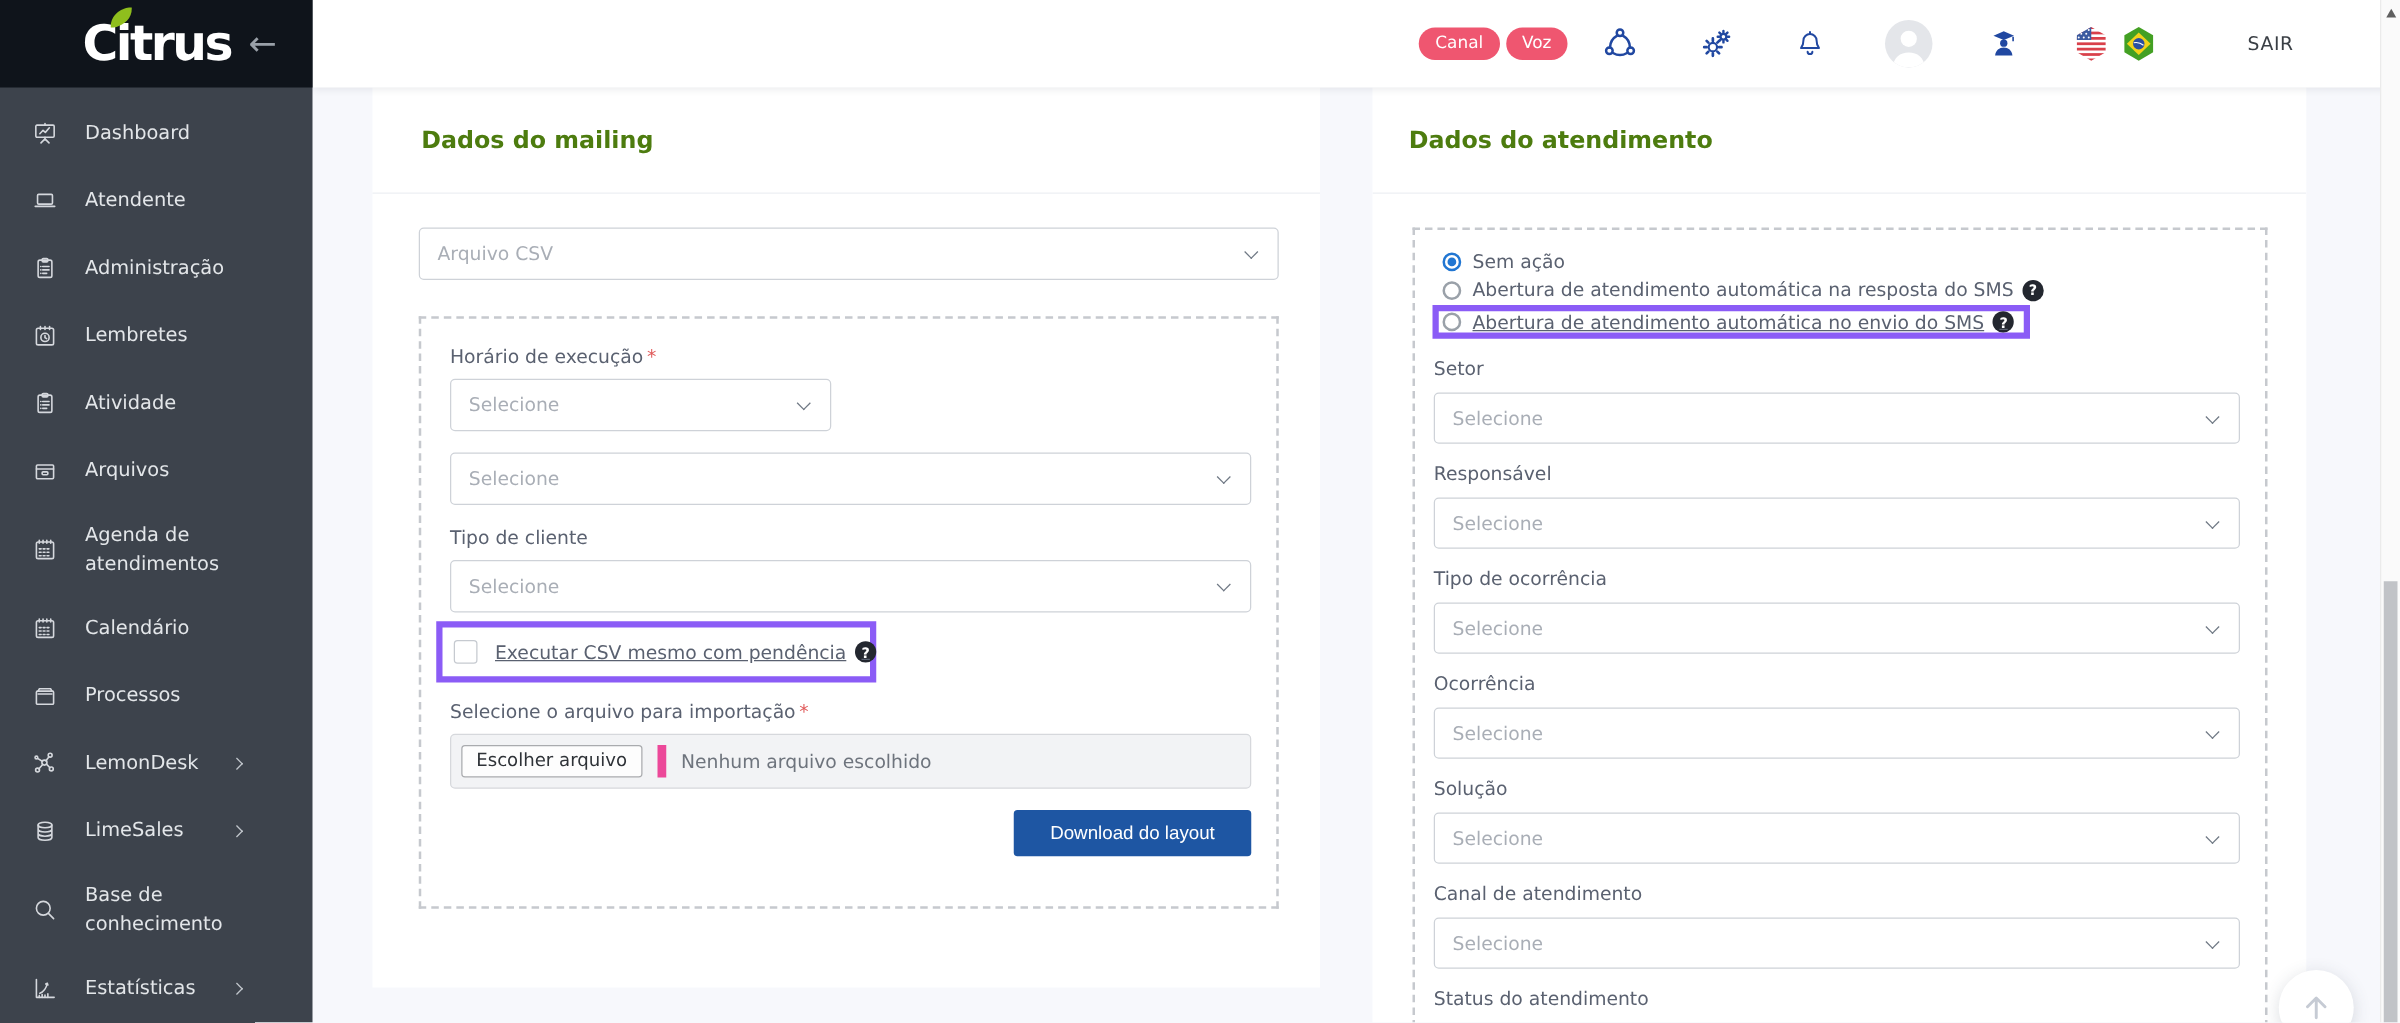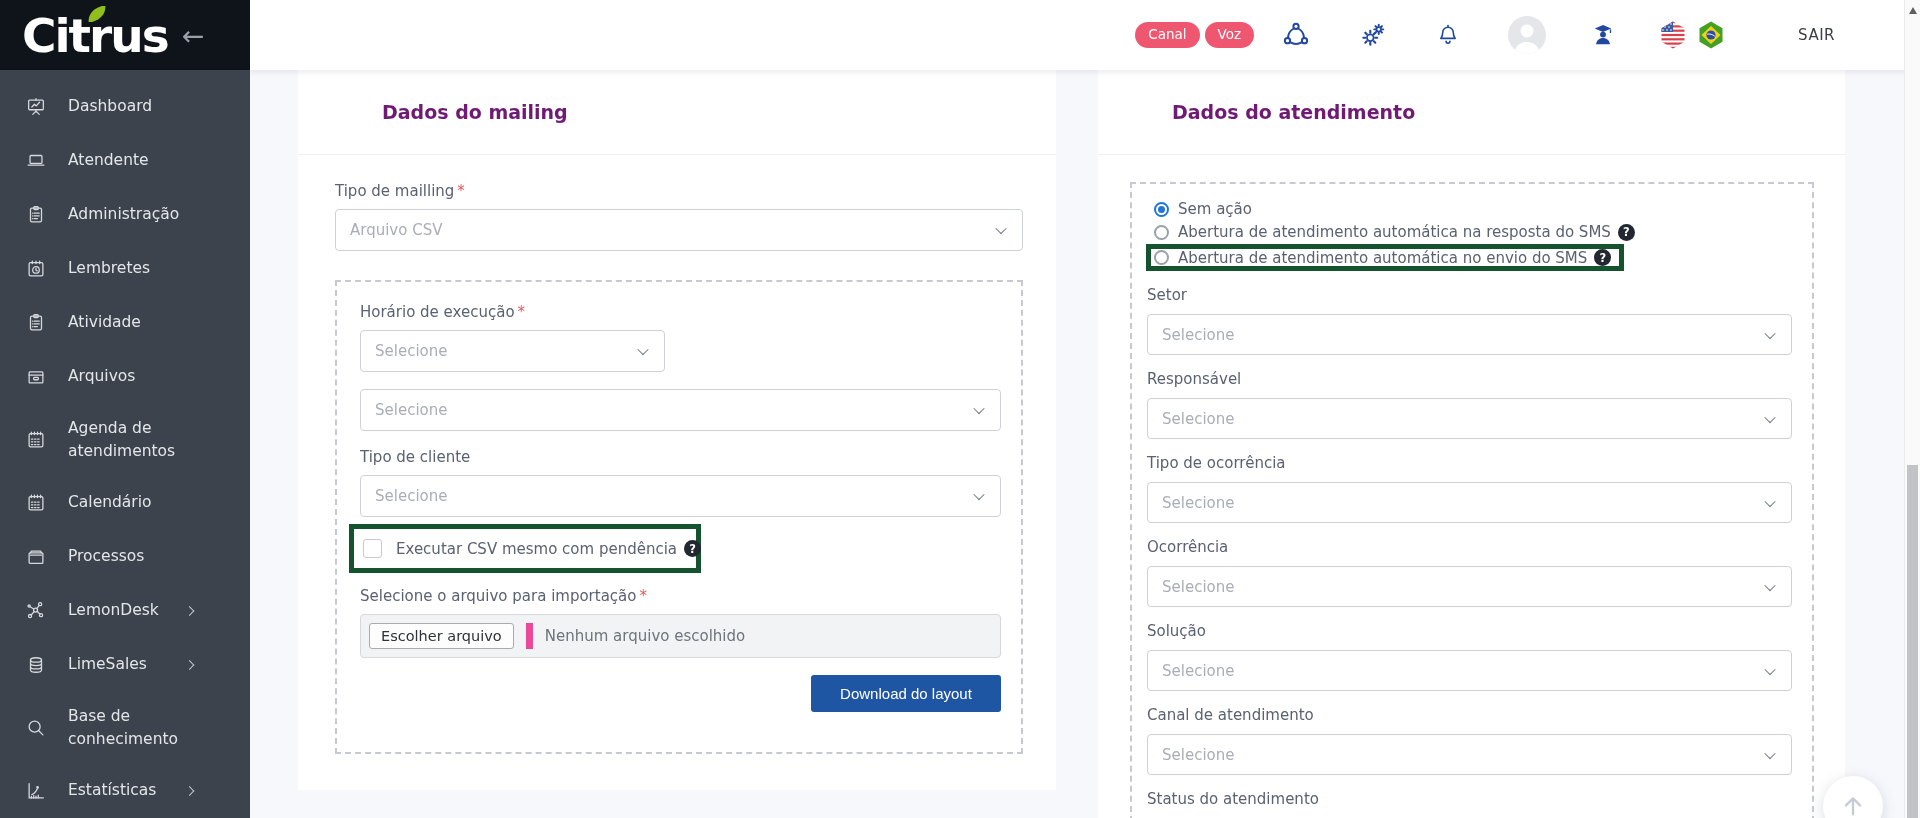--- a/index.html
+++ b/index.html
@@ -8,21 +8,21 @@
     position: relative;
     overflow: hidden;
     background: #f7f8fc;
     font-family: "DejaVu Sans", "Liberation Sans", sans-serif;
     color: #5a6170;
   }
 
   
   .sidebar { position:absolute; left:0; top:0; width:250px; height:818px; background:#3d434c; z-index:6; }
   .sidebar-header { height:70px; background:#0f141b; display:flex; align-items:center; padding-left:22px; position:relative; }
-  .logo-text { color:#fff; font-size:47px; font-weight:bold; letter-spacing:-2px; line-height:1; }
+  .logo-text { color:#fff; font-size:39px; font-weight:bold; letter-spacing:-2px; line-height:1;margin-left:44px; }
   .logo-leaf { position:absolute; left:86px; top:6px; }
   .logo-collapse { color:#99a0a8; font-size:27px; margin-left:14px; line-height:1; }
   .nav { padding-top:10px; }
   .nav-item { display:flex; align-items:center; min-height:54px; padding:0 14px 0 25px; color:#e3e6e9; font-size:15.5px; cursor:pointer; position:relative; }
   .nav-item.two-line { min-height:72px; }
   .nav-item .icon { width:24px; margin-right:19px; flex:none; display:flex; align-items:center; }
   .nav-label { line-height:1.5; max-width:130px; }
   .nav-chevron { position:absolute; left:186px; top:50%; width:7px; height:7px; border-top:1.6px solid #c2c7cd; border-right:1.6px solid #c2c7cd; transform:translateY(-50%) rotate(45deg); }
 
   
@@ -43,37 +43,37 @@
   .avatar { width:38px; height:38px; border-radius:50%; background:#e4e6ea; overflow:hidden; }
   .sair { font-size:15px; color:#3a3f45; letter-spacing:.5px; cursor:pointer; }
 
   
   .card { position:absolute; top:70px; background:#fff; }
   .card-left  { left:298px; width:758px; height:720px; }
   .card-right { left:1098px; width:747px; height:748px; overflow:hidden; }
   .card-header { height:85px; border-bottom:1px solid #edeff3; display:flex; align-items:center; }
   .card-left  .card-header { padding-left:39px; }
   .card-right .card-header { padding-left:29px; }
-  .card-title { font-size:19px; font-weight:700; color:#701a75;margin-left:45px; }
+  .card-title { font-size:19px; font-weight:700; color:#4d7c0f; }
   .card-left  .card-body { padding:27px 33px 0 37px; }
   .card-right .card-body { padding:27px 31px 0 32px; }
 
   .form-label { font-size:15px; color:#5a6170; margin-bottom:9px; }
   .req { color:#e05a5a; margin-left:3px; }
   .select { height:42px; border:1px solid #ced2d8; border-radius:4px; background:#fff;
             display:flex; align-items:center; justify-content:space-between; padding:0 17px 0 14px; cursor:pointer; }
   .select .ph { color:#a9aeb6; font-size:15px; }
   .chev { width:8px; height:8px; border-right:1.7px solid #6f7884; border-bottom:1.7px solid #6f7884; transform:rotate(45deg) translate(-1px,-1px); flex:none; }
 
   .dashed { border:2px dashed #c6c9ce; }
   .card-left .dashed { margin-top:29px; padding:21px 20px 40px 23px; }
   .fgroup { margin-bottom:17px; }
   .w-narrow { width:305px; }
 
-  .hl { border:5px solid #14532d; }
+  .hl { border:5px solid #8b5cf6;text-decoration:underline; }
   .cb-box { display:flex; align-items:center; margin:7px 0 14px -11px; width:352px; height:49px; padding:0 10px 0 9px; }
   .checkbox { width:19px; height:19px; border:1.5px solid #c6cad0; border-radius:3px; background:#fff; flex:none; cursor:pointer; }
   .cb-label { font-size:15px; color:#5a6170; margin-left:14px; white-space:nowrap; }
   .help { width:17px; height:17px; background:#23272f; color:#fff; border-radius:50%; font-size:11.5px; font-weight:700;
           display:inline-flex; align-items:center; justify-content:center; margin-left:7px; flex:none; }
 
   .filebox { height:44px; background:#f2f3f5; border:1px solid #d6d8dc; border-radius:4px; display:flex; align-items:center; padding-left:8px; }
   .filebtn { background:#fdfdfd; border:1px solid #a9abae; border-radius:3px; padding:4px 11px; font-size:14.5px; color:#2f3338; cursor:pointer; white-space:nowrap; }
   .filetext { color:#6e747d; font-size:15px; margin-left:12px; padding-left:12px; border-left:7px solid #ec4899; height:26px; display:flex; align-items:center; }
 
@@ -366,23 +366,20 @@
 
   <span class="sair">SAIR</span>
 </div>
 
 <div class="card card-left">
   <div class="card-header">
     <span class="card-title">Dados do mailing</span>
   </div>
   <div class="card-body">
 
-    <div class="form-label">
-      <span>Tipo de mailling</span><span class="req">*</span>
-    </div>
     <div class="select">
       <span class="ph">Arquivo CSV</span>
       <span class="chev"></span>
     </div>
 
     <div class="dashed">
 
       <div class="fgroup">
         <div class="form-label">
           <span>Horário de execução</span><span class="req">*</span>

